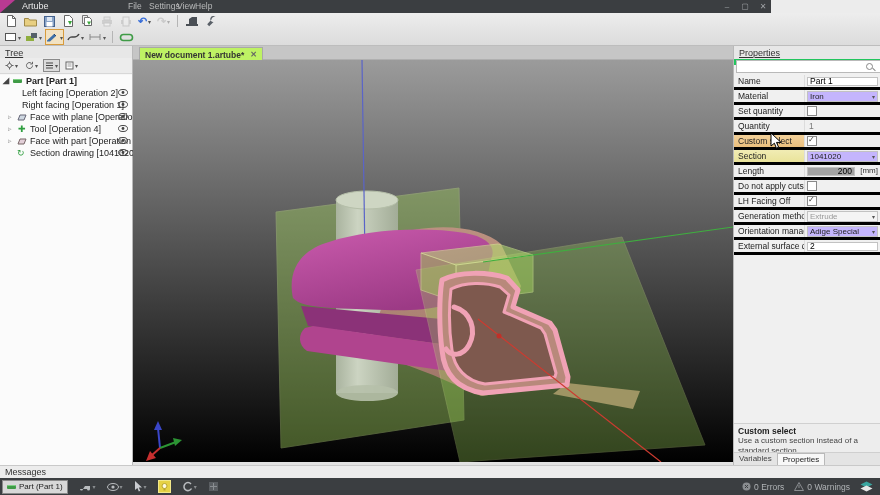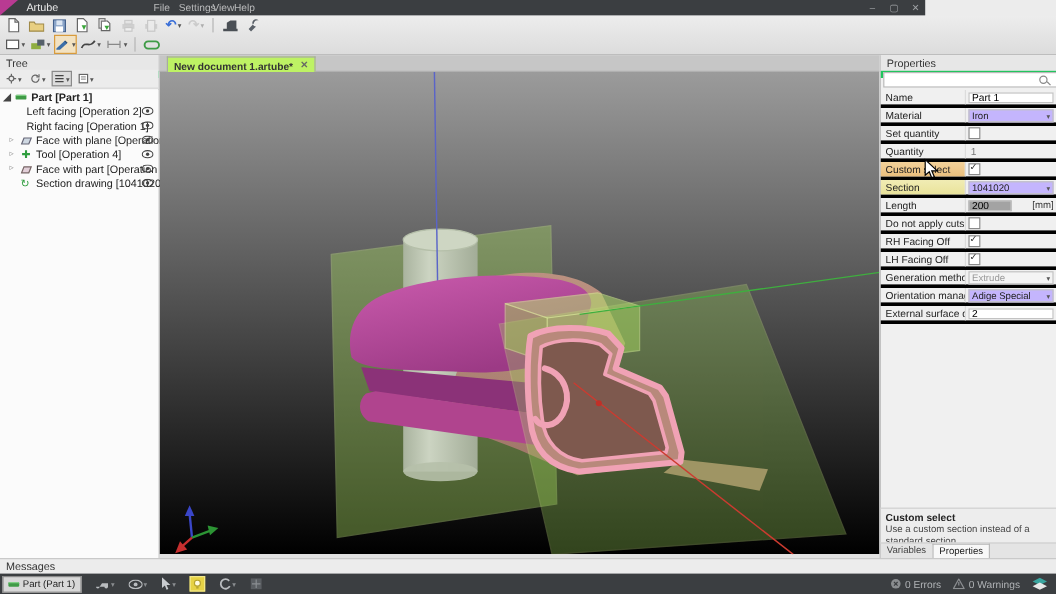--- a/index.html
+++ b/index.html
@@ -18,21 +18,21 @@
   #toolbar{left:0;top:13px;width:880px;height:33px;background:linear-gradient(#ededed,#dcdcdc);border-bottom:1px solid #bdbdbd;box-sizing:border-box;}
   .tbrow{position:absolute;left:2px;height:16px;display:flex;align-items:center;}
   .tbtn{height:14px;min-width:15px;display:flex;align-items:center;justify-content:center;margin:0 1px;border:1px solid transparent;}
   .tbtn.sel{border:1px solid #d89b3c;background:#f2e2c2;}
   .tbtn.dis{opacity:.4;}
   .caret{font-size:6px;color:#555;margin-left:1px;}
   .vsep{width:1px;height:12px;background:#b5b5b5;margin:0 4px;}
   .glyph-undo{color:#3a6fd8;font-size:11px;font-weight:bold;line-height:10px;}
   .glyph-redo{color:#a0a0a0;font-size:11px;font-weight:bold;line-height:10px;}
   
-  .panelhdr{background:#e7e7e7;border-bottom:6px solid #22c55e;color:#333;padding:2px 0 1px 5px;}
+  .panelhdr{background:#e7e7e7;border-bottom:6px solid #22c55e;color:#333;padding:2px 0 1px 5px;text-decoration:underline;}
   #treepanel{left:0;top:46px;width:133px;height:419px;background:#f6f6f6;border-right:1px solid #b9b9b9;box-sizing:border-box;}
   #treetools{position:absolute;left:0;top:12px;width:100%;height:16px;background:#ececec;border-bottom:1px solid #d8d8d8;display:flex;align-items:center;padding-left:3px;box-sizing:border-box;}
   .ttbtn{display:flex;align-items:center;margin-right:3px;padding:1px;border:1px solid transparent;}
   .ttbtn.sel{border:1px solid #8a8a8a;background:#dcdcdc;}
   #treelist{position:absolute;left:0;top:29px;width:100%;bottom:0;background:#fbfbfb;}
   .titem{position:relative;height:12px;line-height:12px;white-space:nowrap;}
   .titem .lbl{position:absolute;}
   .titem .arrow{position:absolute;font-size:7px;color:#999;top:0;}
   .titem .arrow.open{color:#444;font-size:8px;}
   .eye{position:absolute;right:4px;top:2px;}
@@ -50,21 +50,21 @@
   #propsearch{position:absolute;left:2px;top:14px;width:140px;height:11px;border:1px solid #b9b9b9;background:#fff;font-size:8px;padding:0 12px 0 3px;font-family:"Liberation Sans",sans-serif;}
   .mag{position:absolute;right:7px;top:17px;width:5px;height:5px;border:1px solid #888;border-radius:50%;}
   .mag::after{content:"";position:absolute;width:4px;height:1px;background:#888;transform:rotate(45deg);right:-4px;bottom:-1px;}
   #propgrid{position:absolute;left:0;top:29px;width:146px;}
   .prow{position:relative;height:12px;border-bottom:3px solid #000000;display:flex;}
   .plabel{width:71px;border-right:1px solid #dcdcdc;padding:1px 0 0 4px;box-sizing:border-box;white-space:nowrap;overflow:hidden;font-size:8.5px;}
   .plabel.hl-orange{background:linear-gradient(#f2d19a,#eabf7d);}
   .plabel.hl-yellow{background:linear-gradient(#f1ecb4,#e9e39a);}
   .pval{position:relative;flex:1;padding:1px 2px;box-sizing:border-box;}
   .pinput{width:100%;height:9px;border:1px solid #c2c2c2;background:#fff;font-size:8.5px;padding:0 2px;box-sizing:border-box;font-family:"Liberation Sans",sans-serif;}
-  .pinput.yellow{background:#a3a3a3;width:36px;}
+  .pinput.yellow{background:#a3a3a3;width:48px;text-align:right;}
   .pselect{height:9px;border:1px solid #c2c2c2;background:#c4b5fd;font-size:8px;padding:0 2px;display:flex;align-items:center;justify-content:space-between;}
   .pselect.dis{color:#999;background:#f4f4f4;}
   .ptext{font-size:8.5px;color:#777;padding-left:2px;}
   .psuffix{position:absolute;right:2px;top:1px;font-size:8px;color:#333;}
   .cb{display:inline-block;width:8px;height:8px;border:1px solid #8a8a8a;background:#fff;position:relative;}
   .cb.checked::after{content:"✓";position:absolute;left:0px;top:-2px;font-size:8px;color:#333;}
   #prophelp{position:absolute;left:0;bottom:12px;width:146px;height:30px;border-top:1px solid #d0d0d0;padding:2px 4px;box-sizing:border-box;background:#ededed;}
   #prophelp .ht{font-weight:bold;font-size:8.5px;}
   #prophelp .hb{font-size:8px;color:#444;line-height:1.2;}
   #proptabs{position:absolute;left:0;bottom:0;width:146px;height:12px;display:flex;background:#e4e4e4;border-top:1px solid #cfcfcf;}
@@ -426,24 +426,20 @@
         <div class="pval">
           <input class="pinput yellow" value="200" style="">
           <span class="psuffix">[mm]</span>
         </div>
       </div>
       <div class="prow">
         <div class="plabel">Do not apply cuts</div>
         <div class="pval"><span class="cb"></span></div>
       </div>
       <div class="prow">
-        <div class="plabel">RH Facing Off</div>
-        <div class="pval"><span class="cb checked"></span></div>
-      </div>
-      <div class="prow">
         <div class="plabel">LH Facing Off</div>
         <div class="pval"><span class="cb checked"></span></div>
       </div>
       <div class="prow">
         <div class="plabel">Generation method</div>
         <div class="pval">
             <div class="pselect dis">
               <span>Extrude</span>
               <span class="caret">▾</span>
             </div>

